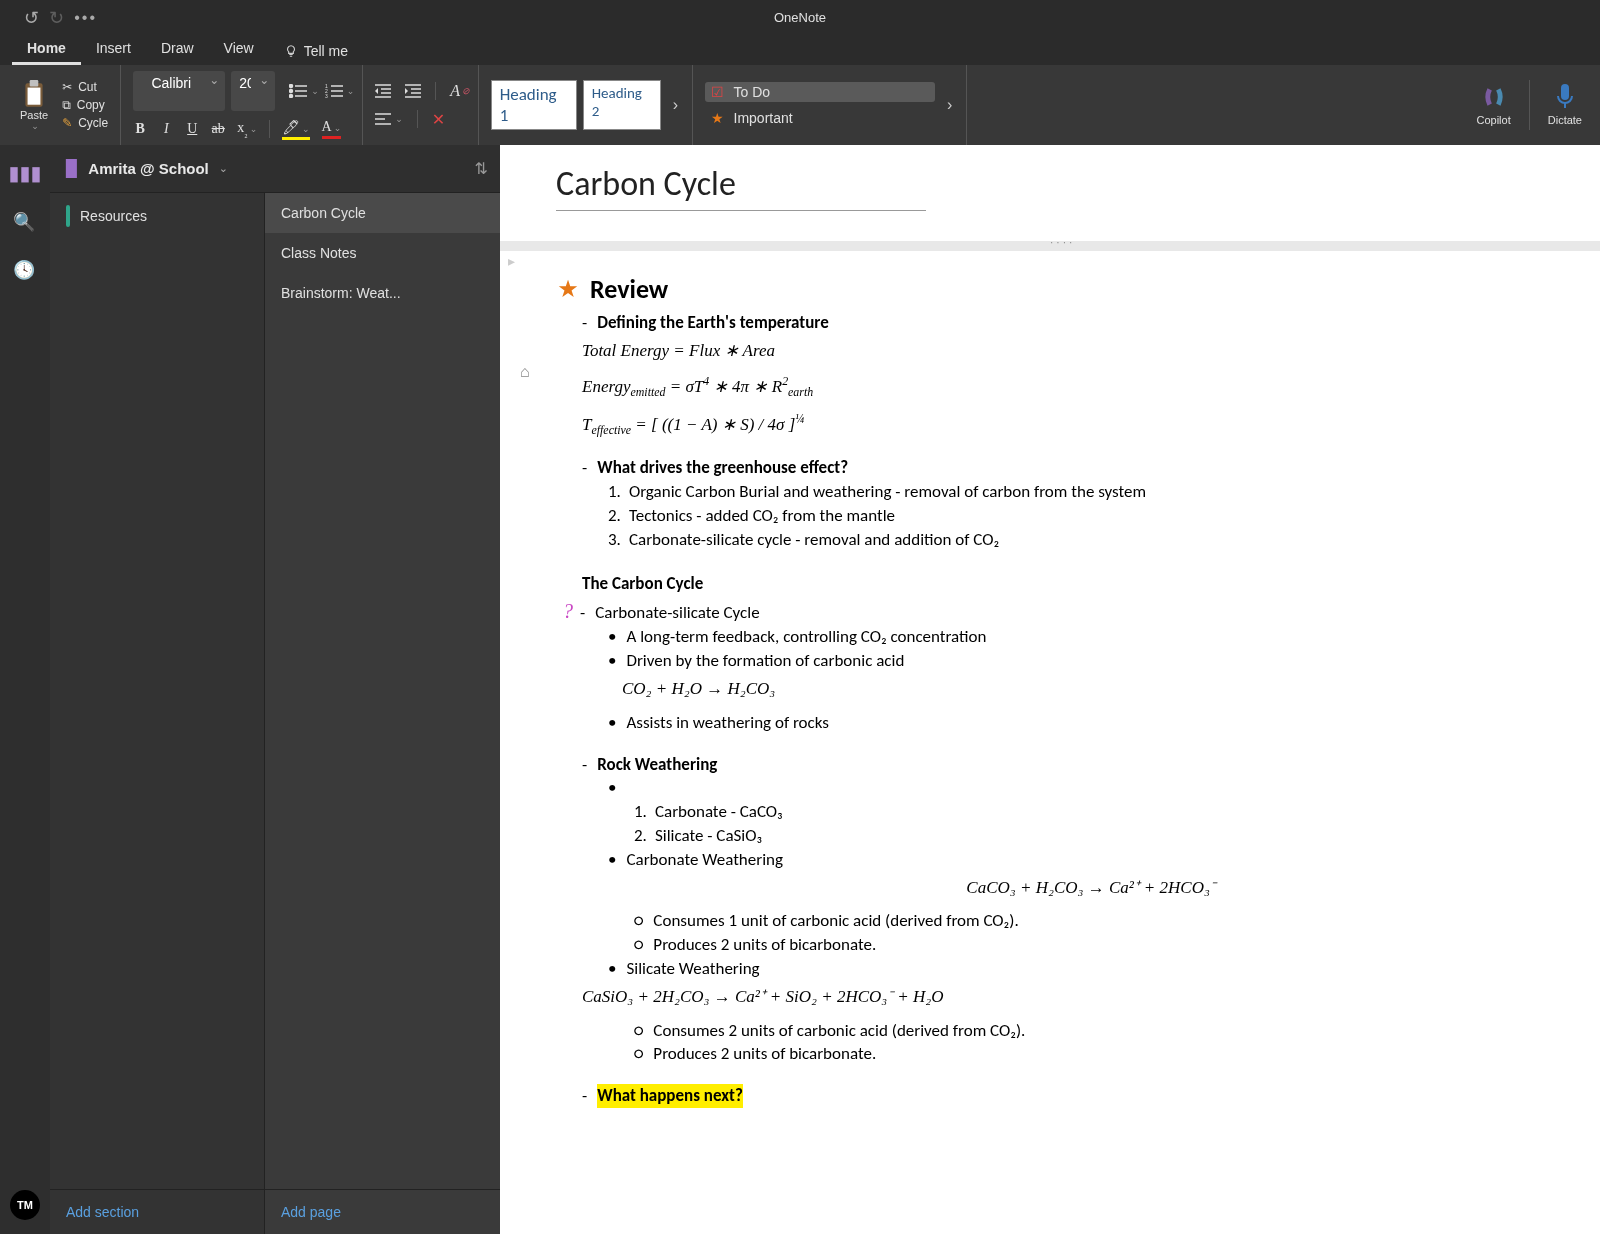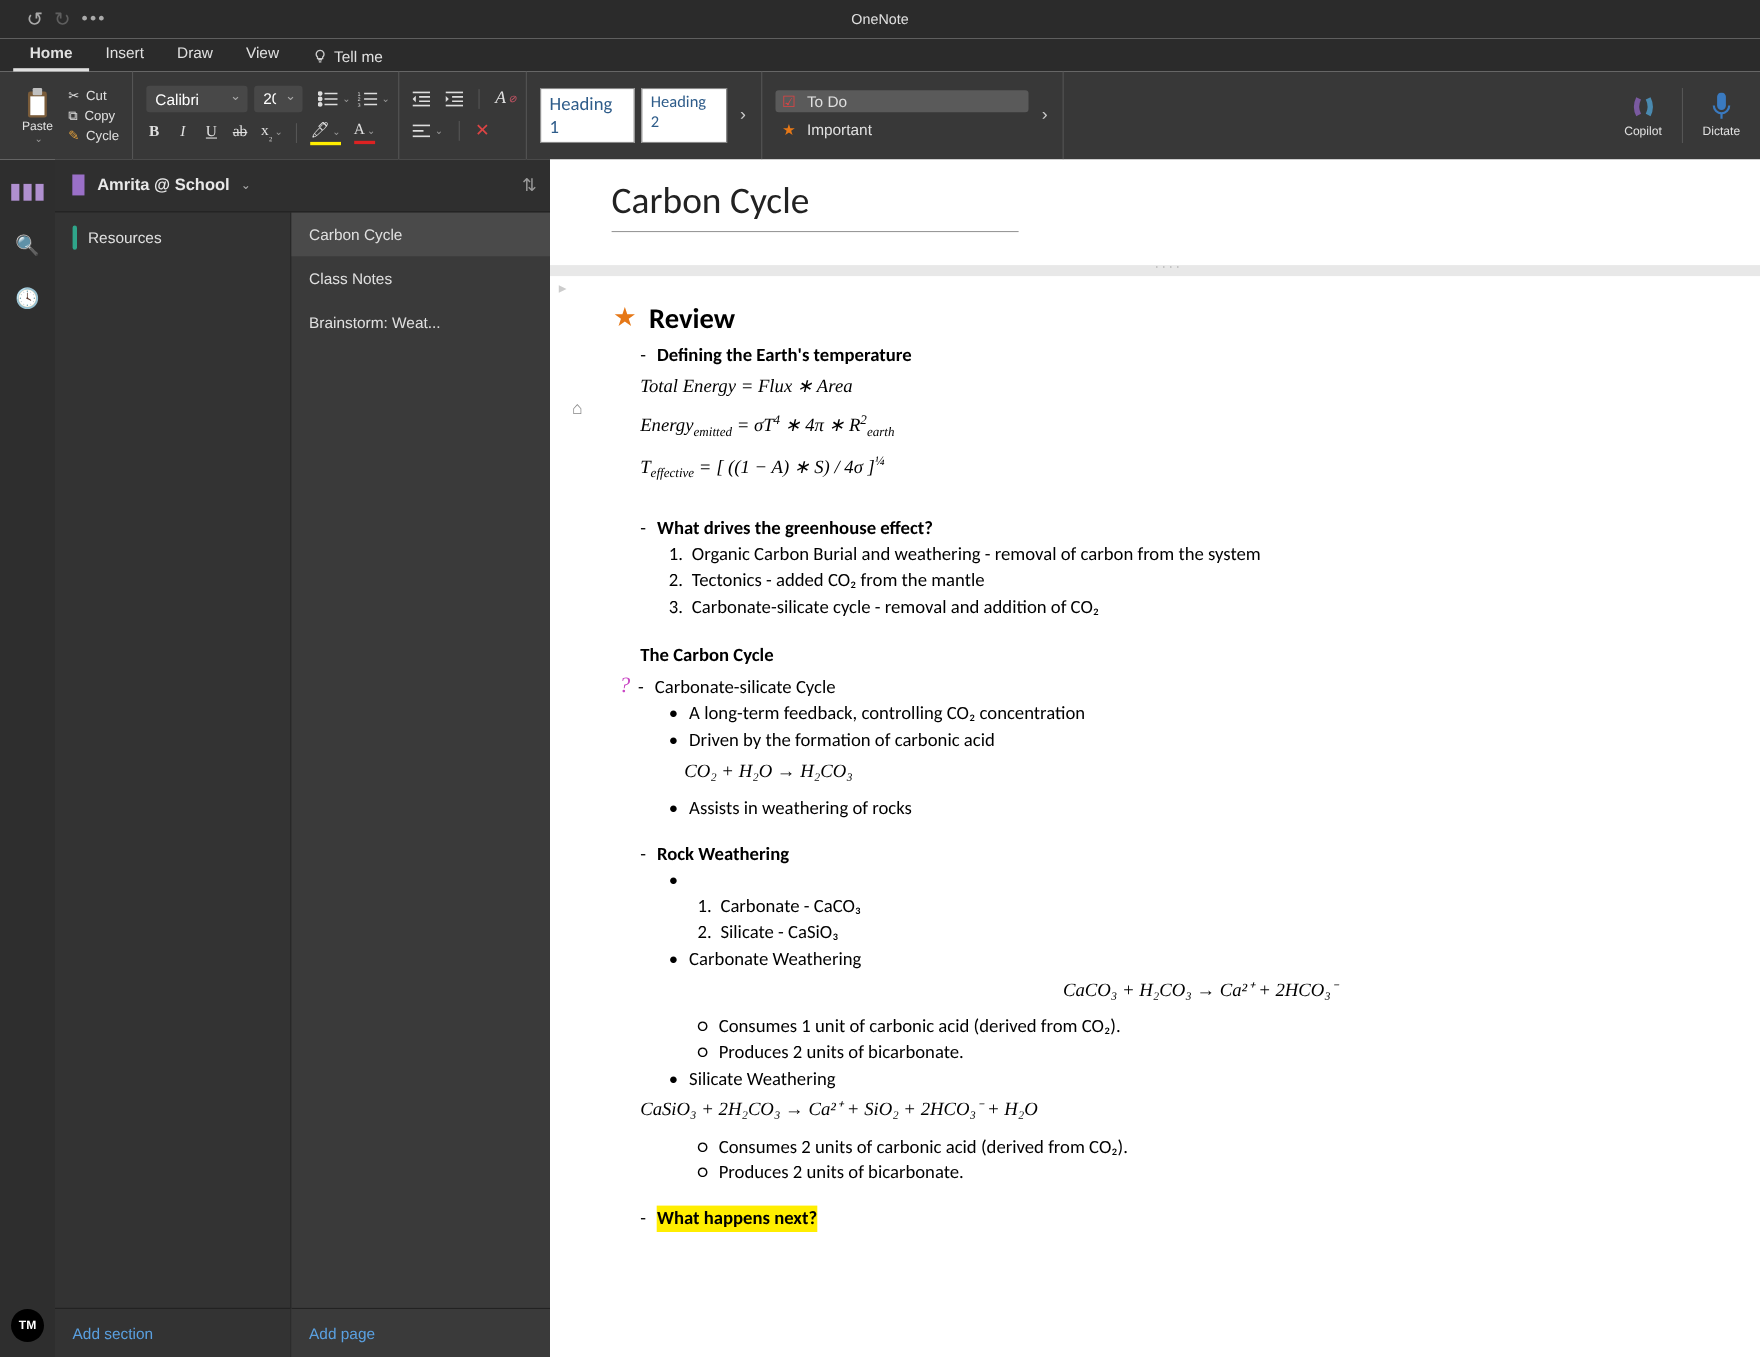--- a/index.html
+++ b/index.html
@@ -20,21 +20,21 @@
   .ribbon-group:last-child { border-right: none; }
   
   .paste-stack { display: flex; align-items: center; }
   .paste-btn { display: flex; flex-direction: column; align-items: center; font-size: 11px; color: #e0e0e0; padding: 4px; }
   .paste-btn svg { width: 26px; height: 30px; }
   .ccf { display: flex; flex-direction: column; gap: 2px; margin-left: 6px; font-size: 12px; color: #e0e0e0; }
   .ccf-row { display: flex; align-items: center; gap: 6px; padding: 1px 4px; }
   
   .font-group { display:flex; flex-direction:column; gap:8px; }
   .font-top { display:flex; gap:6px; align-items:center;}
-  .font-select { background:#484848; color:#fff; border:none; font-size:14px; padding:4px 24px 4px 8px; border-radius:3px; appearance:none; position:relative;}
+  .font-select { background:#484848; color:#fff; border:none; font-size:14px; padding:4px 24px 20px 8px; border-radius:3px; appearance:none; position:relative;text-align:center;}
   .select-wrap{position:relative; display:inline-block;}
   .select-wrap::after{content:"⌄"; position:absolute; right:6px; top:2px; color:#aaa; pointer-events:none; font-size:12px;}
   .font-name{width:92px;}
   .font-size{width:44px;}
   .font-bottom { display:flex; gap:12px; align-items:center; color:#e0e0e0;}
   .fmt-btn { font-size:14px; color:#e0e0e0; min-width:14px; text-align:center; font-family: "Times New Roman", serif;}
   .fmt-b{font-weight:bold;}
   .fmt-i{font-style:italic;}
   .fmt-u{text-decoration:underline;}
   .fmt-s{text-decoration:line-through;}
@@ -330,21 +330,21 @@
         <span class="h-review b">Review</span>
       </div>
       <div class="dash-list">
         <div class="dash-item">
             <span class="dash">-</span>
             <span class="b">Defining the Earth's temperature</span>
           </div>
       </div>
       <div class="eq">Total Energy = Flux ∗ Area</div>
       <div class="eq" id="eq-emit">Energy<sub>emitted</sub> = σT<sup>4</sup> ∗ 4π ∗ R<sup>2</sup><sub>earth</sub></div>
-      <div class="eq" id="eq-teff" style="margin-bottom:30px;">T<sub>effective</sub> = [ ((1 − A) ∗ S) / 4σ ]<sup>¼</sup></div>
+      <div class="eq" id="eq-teff" style="margin-bottom:18px;">T<sub>effective</sub> = [ ((1 − A) ∗ S) / 4σ ]<sup>¼</sup></div>
 
       <div class="dash-list">
         <div class="dash-item">
             <span class="dash">-</span>
             <span class="b">What drives the greenhouse effect?</span>
           </div>
       </div>
       <div class="num-list">
         <div class="num-item">
             <span>1.</span>

